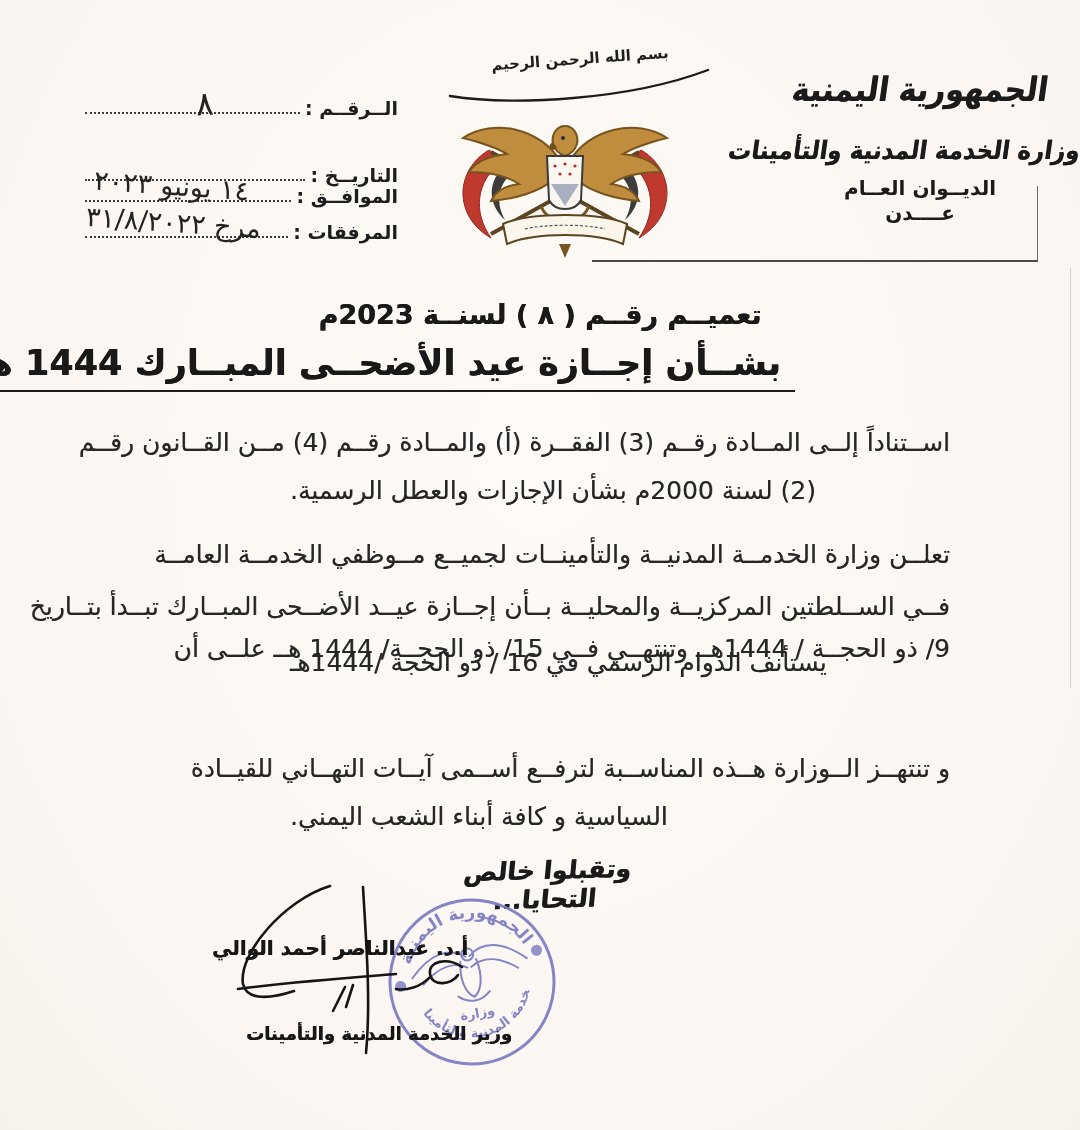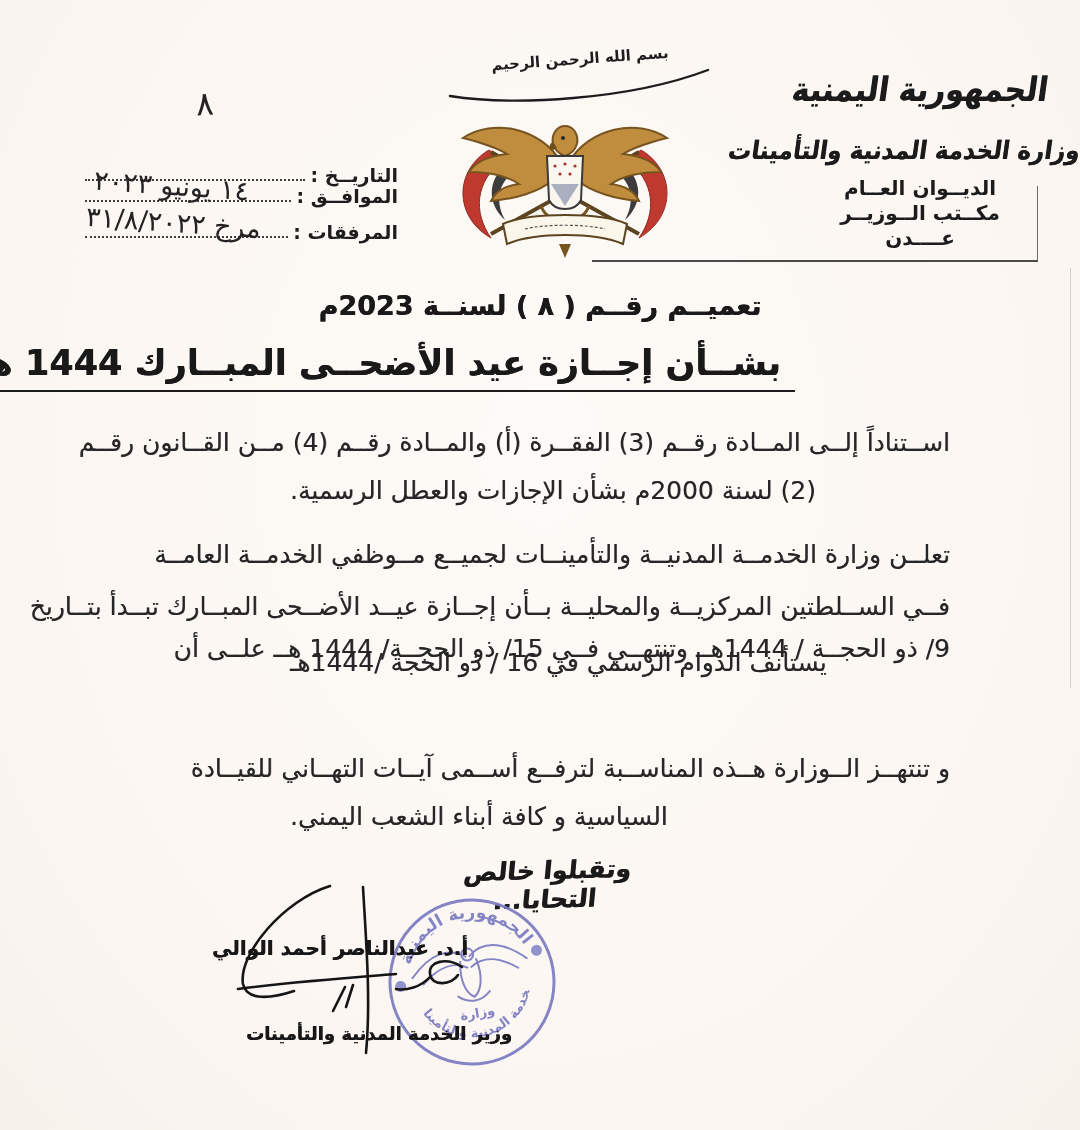--- a/index.html
+++ b/index.html
@@ -25,21 +25,21 @@
   .emblem{position:absolute;left:445px;top:98px;}
   
   .header-right{position:absolute;left:760px;top:56px;width:320px;text-align:center;direction:rtl;color:#1b1b1b;}
   .calli1{font-size:30px;font-weight:bold;line-height:68px;white-space:nowrap;transform:skewX(-8deg) scaleY(1.12);text-shadow:.5px 0 currentColor;}
   .calli2{font-size:23px;font-weight:bold;line-height:52px;white-space:nowrap;transform:skewX(-8deg) scaleY(1.1);text-shadow:.4px 0 currentColor;}
   .hr-small{font-size:20px;font-weight:bold;line-height:25px;white-space:nowrap;}
   .hline{position:absolute;left:592px;top:260px;width:446px;border-top:2px solid #4a4a4a;}
   .vline{position:absolute;left:1037px;top:186px;height:75px;border-left:1.5px solid #6a6a6a;}
   .edge-line{position:absolute;left:1070px;top:268px;height:420px;border-left:1.5px solid #d8d0c9;}
   
-  .title1{position:absolute;left:300px;top:290px;width:480px;text-align:center;font-size:27px;font-weight:bold;direction:rtl;white-space:nowrap;color:#191919;text-shadow:.4px 0 currentColor;}
+  .title1{position:absolute;left:300px;top:299px;width:480px;text-align:center;font-size:27px;font-weight:bold;direction:rtl;white-space:nowrap;color:#191919;text-shadow:.4px 0 currentColor;}
   .title2{position:absolute;left:315px;top:343px;width:480px;text-align:center;direction:rtl;white-space:nowrap;font-size:35px;font-weight:bold;color:#191919;text-shadow:.4px 0 currentColor;}
   .title2 span{display:inline-block;border-bottom:2.5px solid #1c1c1c;padding:0 14px 7px 20px;}
   
   .bline{position:absolute;left:150px;width:800px;font-size:25px;color:#262626;direction:rtl;white-space:nowrap;text-shadow:.35px 0 rgba(40,40,40,.55);}
   .full{text-align:right;}
   .lastline{text-align:left;padding-left:140px;box-sizing:border-box;}
   .bl-p1l1{top:428px;}.bl-p1l2{top:476px;}
   .bl-p2l1{top:540px;}.bl-p2l2{top:592px;}.bl-p2l3{top:634px;}.bl-p2l4{top:648px;}
   .bl-p3l1{top:754px;}.bl-p3l2{top:802px;}
   
@@ -47,20 +47,24 @@
   .sig-name{position:absolute;left:188px;top:936px;width:304px;text-align:center;font-size:20px;font-weight:bold;direction:rtl;white-space:nowrap;z-index:3;color:#171717;text-shadow:.4px 0 currentColor;}
   .sig-title{position:absolute;left:168px;top:1023px;width:344px;text-align:right;font-size:18px;font-weight:bold;direction:rtl;white-space:nowrap;z-index:3;color:#171717;text-shadow:.4px 0 currentColor;}
   .stamp{position:absolute;left:384px;top:894px;z-index:2;opacity:.92;transform:rotate(-10deg);}
   .sig-strokes{position:absolute;left:200px;top:870px;z-index:4;}
 </style>
 </head>
 <body>
 
 <div class="page">
 
+  <div class="form-row fr1">
+    <span class="form-label">الــرقــم :</span>
+    <span class="dots"></span>
+  </div>
   <div class="form-row fr2">
     <span class="form-label">التاريــخ :</span>
     <span class="dots"></span>
   </div>
   <div class="form-row fr3">
     <span class="form-label">الموافــق :</span>
     <span class="dots"></span>
   </div>
   <div class="form-row fr4">
     <span class="form-label">المرفقات :</span>
@@ -98,21 +102,20 @@
     <path d="M96,108 C100,118 108,122 116,122 M144,108 C140,118 132,122 124,122" stroke="#77541f" stroke-width="3" fill="none"></path>
     <path d="M58,126 C84,114 156,114 182,126 L178,146 C150,134 90,134 62,146 Z" fill="#fbf6ea" stroke="#5d4420" stroke-width="2"></path>
     <path d="M80,131 C100,126 140,126 160,131" stroke="#555" stroke-width="1.2" fill="none" stroke-dasharray="3 2"></path>
     <path d="M114,146 L126,146 L120,160 Z" fill="#77541f"></path>
   </svg>
 
   <div class="header-right">
     <div class="calli1">الجمهورية اليمنية</div>
     <div class="calli2">وزارة الخدمة المدنية والتأمينات</div>
     <div class="hr-small">الديــوان العــام</div>
-    <div class="hr-small">مكــتب الــوزيــر</div>
     <div class="hr-small">عــــدن</div>
   </div>
   <div class="hline"></div>
   <div class="vline"></div>
   <div class="edge-line"></div>
 
   <div class="title1">تعميــم رقــم ( ٨ ) لسنــة 2023م</div>
   <div class="title2">
     <span>بشــأن إجــازة عيد الأضحــى المبــارك 1444 هـ</span>
   </div>

